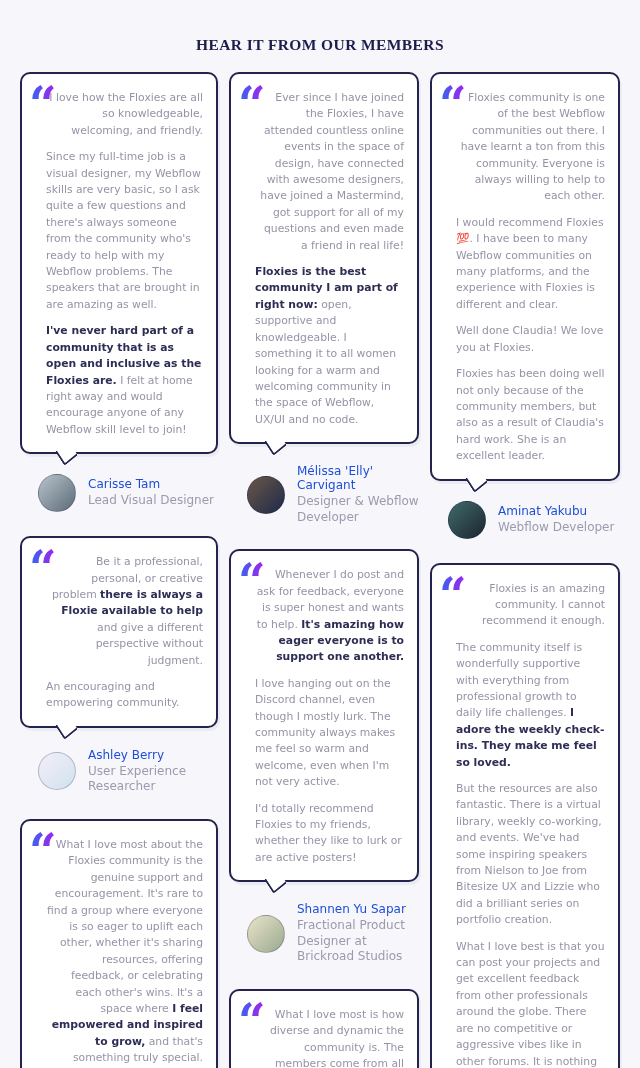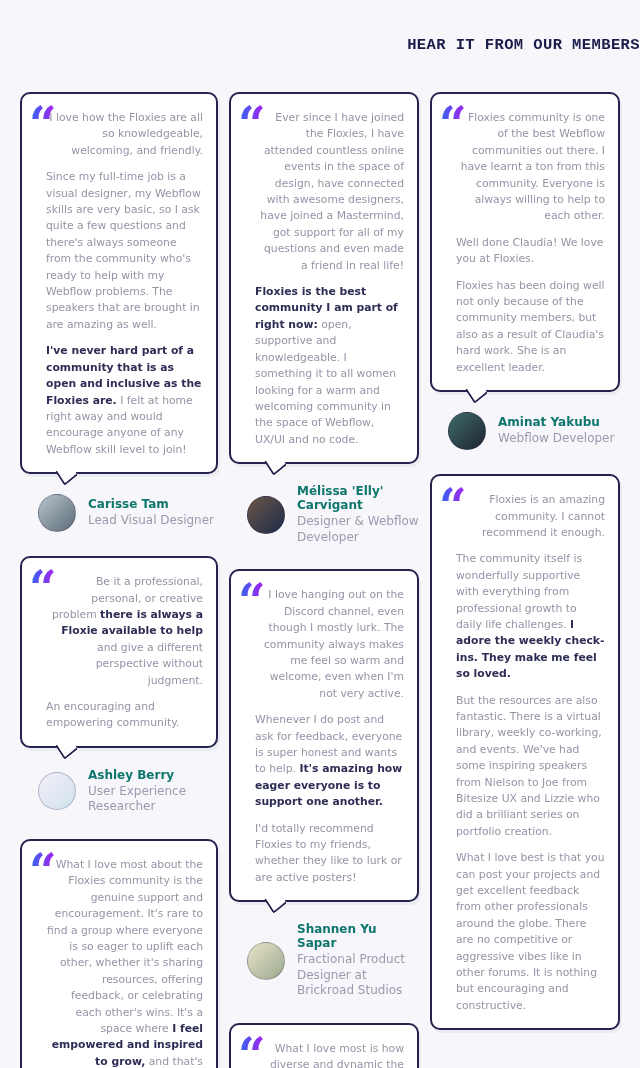--- a/index.html
+++ b/index.html
@@ -12,23 +12,23 @@
   html,body{width:640px;}
   body{
     height:1068px;
     overflow:hidden;
     background:var(--bg);
     font-family:"DejaVu Sans","Liberation Sans",sans-serif;
     color:var(--body-text);
   }
   .page-title{
     margin-top:36px;
-    margin-bottom:38px;
-    text-align:right;
-    font-family:Liberation Mono, monospace;
+    margin-bottom:18px;
+    text-align:center;
+    font-family:Liberation Serif, serif;
     font-size:15.5px;
     font-weight:700;
     letter-spacing:.4px;
     color:#1d1d4b;
   }
   .grid{
     display:grid;
     grid-template-columns:198px 190px 190px;
     column-gap:11px;
     padding-left:20px;
@@ -72,22 +72,22 @@
     margin:20px 0 0 18px;
   }
   .avatar{
     flex:0 0 auto;
     width:38px;height:38px;
     border-radius:50%;
     border:1px solid rgba(35,35,77,0.25);
   }
   .author .name{
     font-size:12px;
-    font-weight:700;
-    color:#0f766e;
+    font-weight:400;
+    color:#1d4ed8;
     margin-bottom:2px;
   }
   .author .role{
     font-size:12px;
     color:#9b9bae;
     line-height:1.3;
   }
   .defs-hidden{position:absolute;width:0;height:0;overflow:hidden;}
 </style>
 </head>
@@ -166,22 +166,22 @@
             <div class="name">Mélissa 'Elly' Carvigant</div>
             <div class="role">Designer &amp; Webflow Developer</div>
           </div>
         </div>
       </article>
       <article class="testimonial">
         <div class="bubble">
           <svg class="quote" width="26" height="20" viewBox="0 0 26 20" aria-hidden="true">
             <text x="-1" y="36" font-family="DejaVu Serif, serif" font-weight="bold" font-size="48" fill="url(#qgrad)">“</text>
           </svg>
+          <p><span>Whenever I do post and ask for feedback, everyone is super honest and wants to help. </span><span class="b">It's amazing how eager everyone is to support one another.</span></p>
           <p><span>I love hanging out on the Discord channel, even though I mostly lurk. The community always makes me feel so warm and welcome, even when I'm not very active.</span></p>
-          <p><span>Whenever I do post and ask for feedback, everyone is super honest and wants to help. </span><span class="b">It's amazing how eager everyone is to support one another.</span></p>
           <p><span>I'd totally recommend Floxies to my friends, whether they like to lurk or are active posters!</span></p>
           <div class="tail"></div>
         </div>
         <div class="author">
           <div class="avatar" style="background: linear-gradient(135deg, rgb(233, 228, 201), rgb(154, 169, 143));"></div>
           <div class="meta">
             <div class="name">Shannen Yu Sapar</div>
             <div class="role">Fractional Product Designer at Brickroad Studios</div>
           </div>
         </div>
@@ -195,20 +195,21 @@
         </div>
       </article>
     </div>
   <div class="col">
       <article class="testimonial">
         <div class="bubble">
           <svg class="quote" width="26" height="20" viewBox="0 0 26 20" aria-hidden="true">
             <text x="-1" y="36" font-family="DejaVu Serif, serif" font-weight="bold" font-size="48" fill="url(#qgrad)">“</text>
           </svg>
           <p><span>Floxies community is one of the best Webflow communities out there. I have learnt a ton from this community. Everyone is always willing to help to each other.</span></p>
+          <p><span>I would recommend Floxies 💯. I have been to many Webflow communities on many platforms, and the experience with Floxies is different and clear.</span></p>
           <p><span>Well done Claudia! We love you at Floxies.</span></p>
           <p><span>Floxies has been doing well not only because of the community members, but also as a result of Claudia's hard work. She is an excellent leader.</span></p>
           <div class="tail"></div>
         </div>
         <div class="author">
           <div class="avatar" style="background: linear-gradient(135deg, rgb(63, 107, 107), rgb(29, 36, 48));"></div>
           <div class="meta">
             <div class="name">Aminat Yakubu</div>
             <div class="role">Webflow Developer</div>
           </div>

